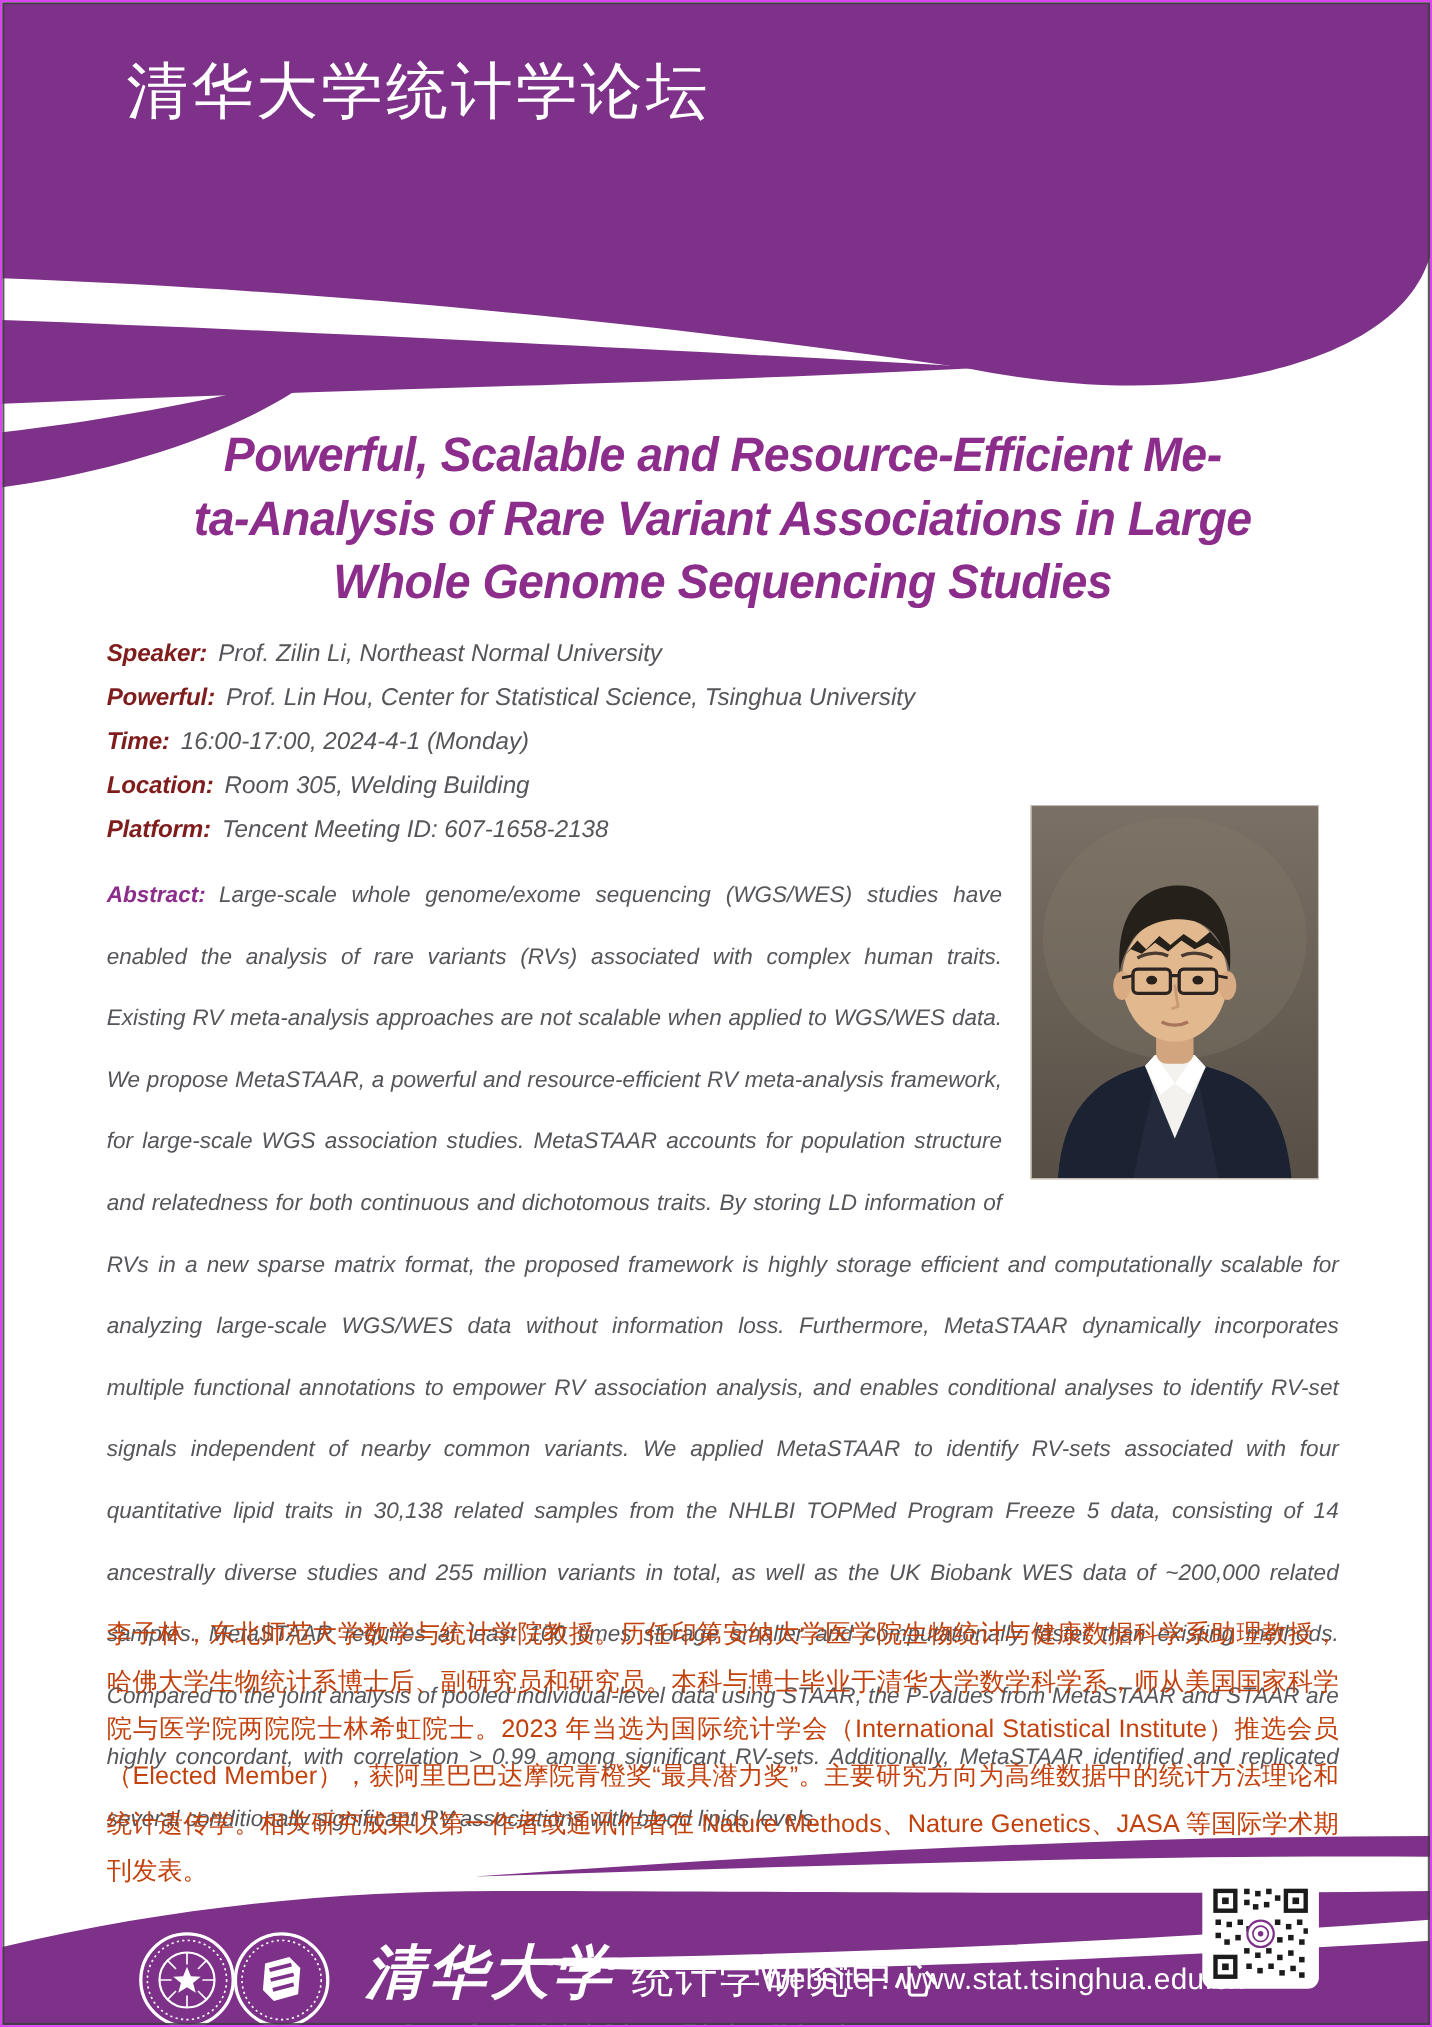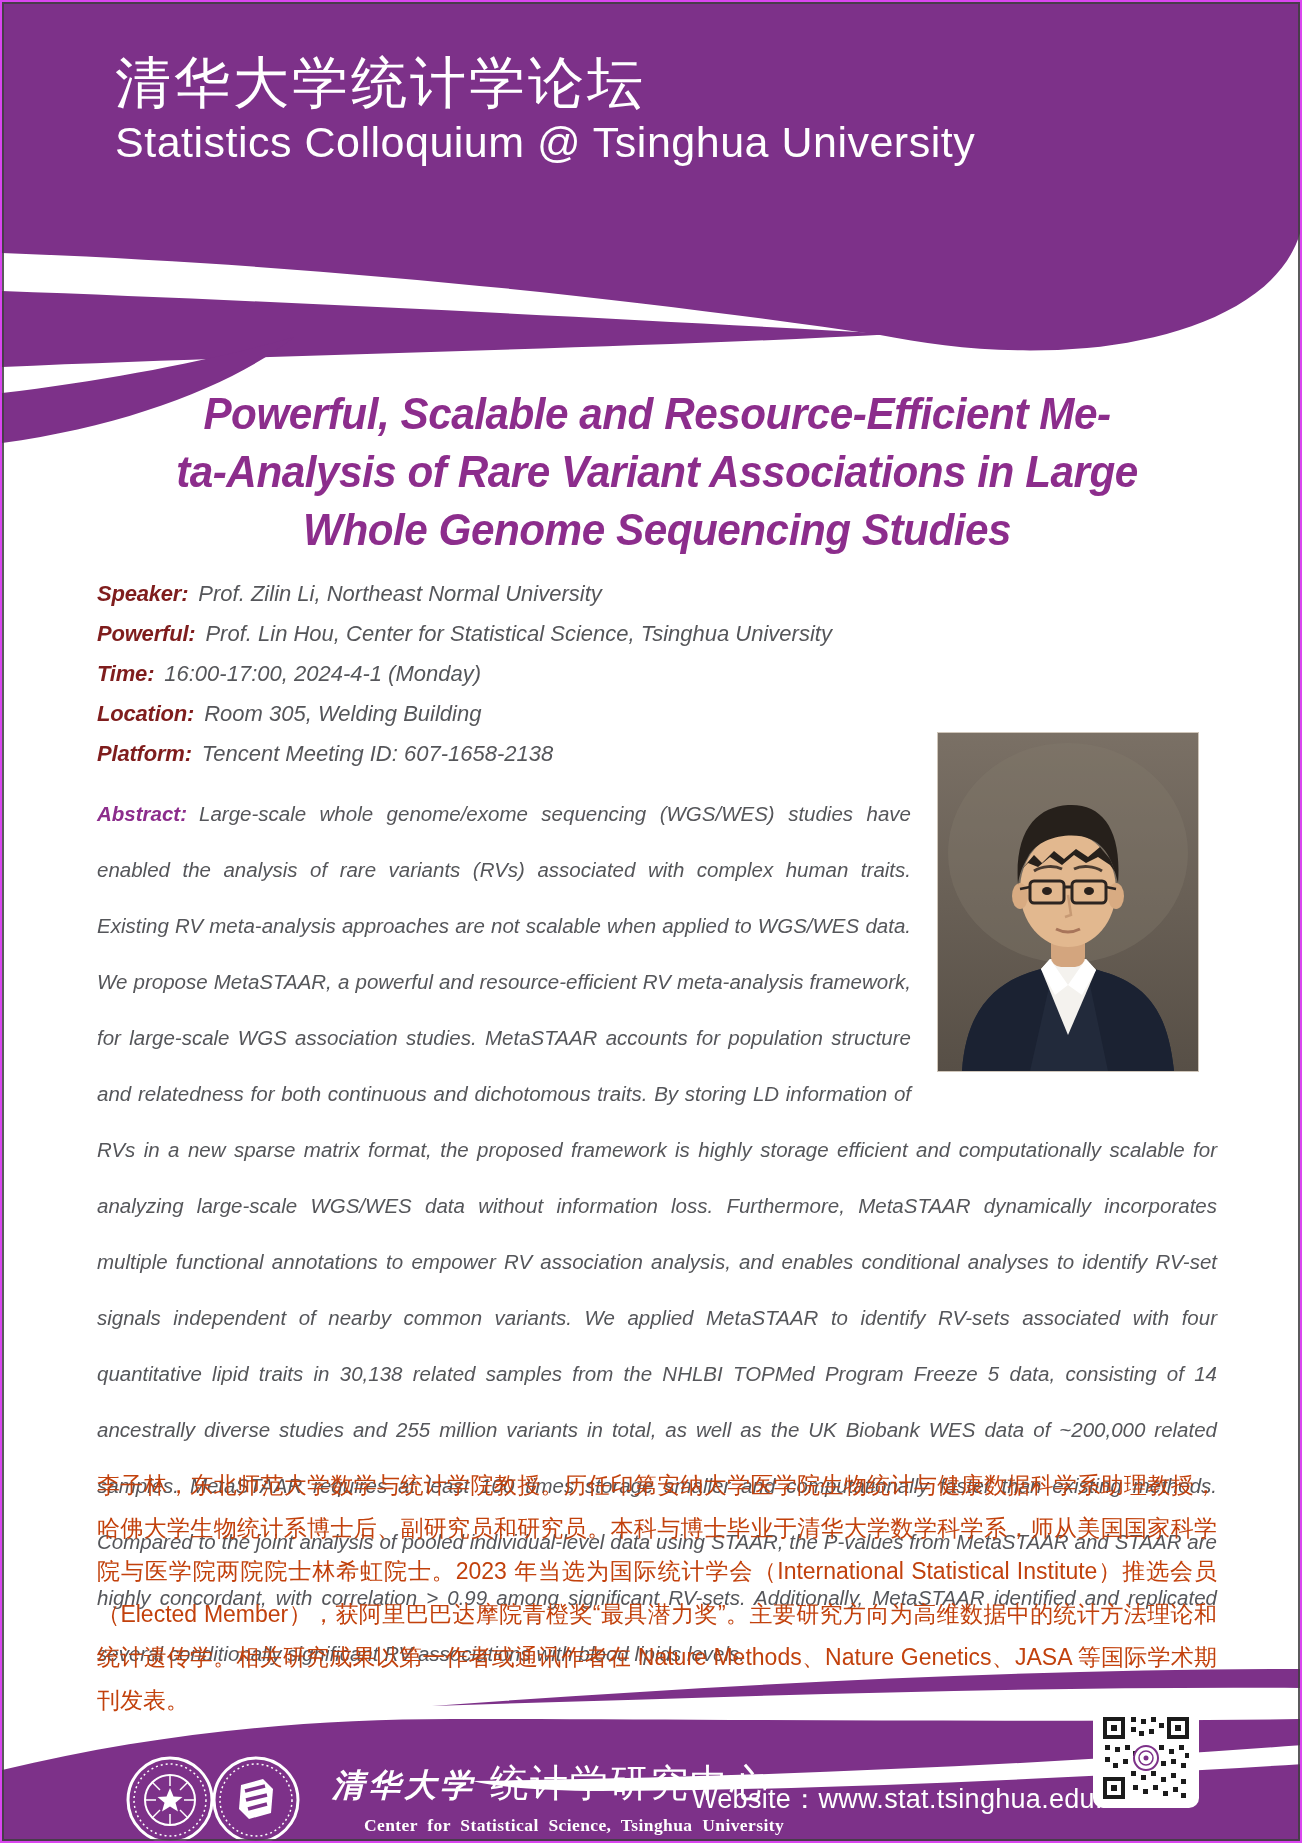--- a/index.html
+++ b/index.html
@@ -50,41 +50,40 @@
     margin:0; text-align:justify; color:#c2410c;
     font-family:Liberation Sans, sans-serif;
     font-size:23px; line-height:43px;
   }
 
   .footer-item{position:absolute; z-index:4;}
   .seal{ width:90px; height:90px;}
   .center-names{ left:330px; top:1756px; color:#fff;}
   .cn-zh-line{ display:flex; align-items:baseline; gap:14px; }
   .cn-zh-cal{ font-family:"Liberation Serif", serif; font-style:italic; font-weight:bold;
-    font-size:32px; letter-spacing:4px;}
+    font-size:53px; letter-spacing:4px;}
   .cn-zh{ font-size:38px; font-weight:500; letter-spacing:2px;}
   .cn-en{ font-family:"Liberation Serif", serif; font-weight:bold; font-size:17.5px;
     letter-spacing:0.4px; word-spacing:5px; margin-top:6px;margin-left:32px;}
   .website{ left:690px; top:1779px; color:#fff; font-size:27px; font-weight:300; letter-spacing:0.3px;}
   .qr-wrap{ left:1091px; top:1706px; width:106px; height:100px; background:#fff;
     border-radius:10px; display:flex; align-items:center; justify-content:center;}
 </style>
 </head>
 <body>
 
 <div class="page">
 
   <svg class="swoosh-top" width="1302" height="470" viewBox="0 0 1302 470">
     <path fill="#7d3189" d="M0,0 H1302 V210 C1295,295 1190,336 1085,346 C1005,353 935,344 878,333 C660,301 350,264 0,251 Z"></path>
     <path fill="#7d3189" d="M0,289 C300,300 640,318 893,332 C640,346 300,352 0,365 Z"></path>
     <path fill="#7d3189" d="M0,391 C110,378 215,357 292,335 C235,381 130,423 0,441 Z"></path>
   </svg>
 
   <div class="hdr-zh">清华大学统计学论坛</div>
-  <div class="hdr-en">Statistics Colloquium @ Tsinghua University</div>
 
   <div class="content">
 
     <h1 class="talk-title">
       <span class="tline">Powerful, Scalable and Resource-Efficient Me-</span>
       <span class="tline">ta-Analysis of Rare Variant Associations in Large</span>
       <span class="tline">Whole Genome Sequencing Studies</span>
     </h1>
 
     <div class="info-row">

